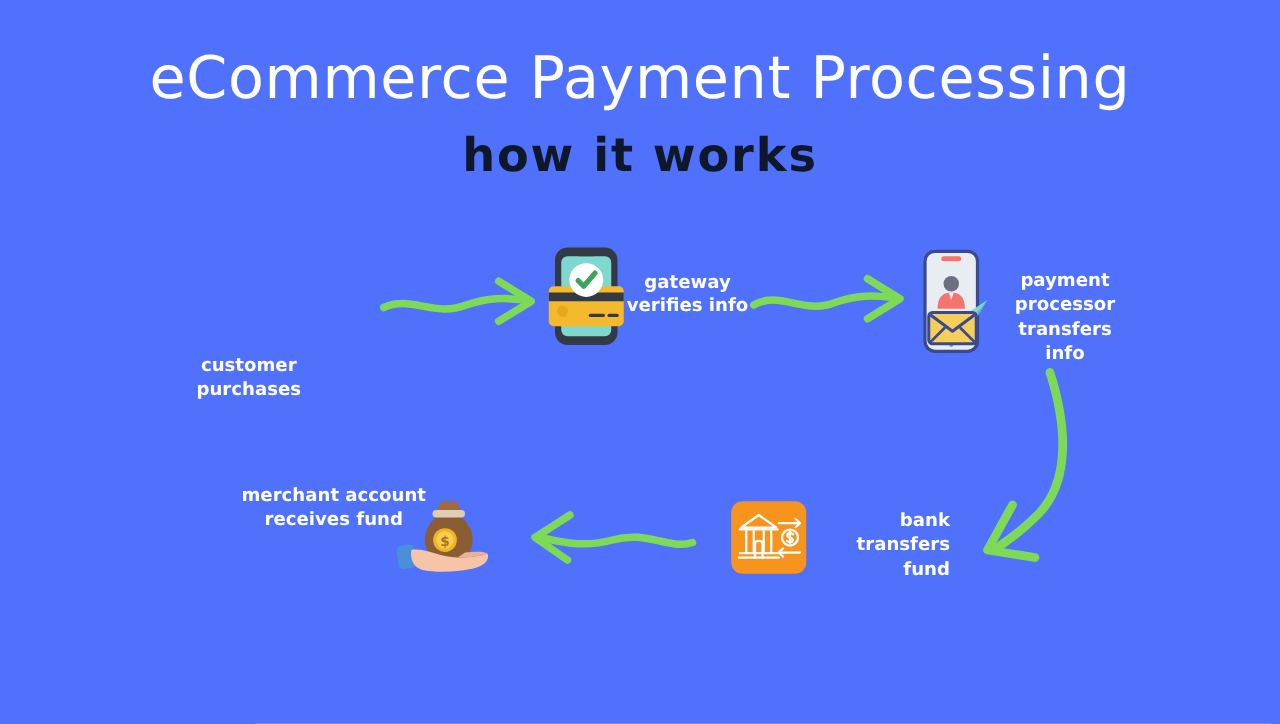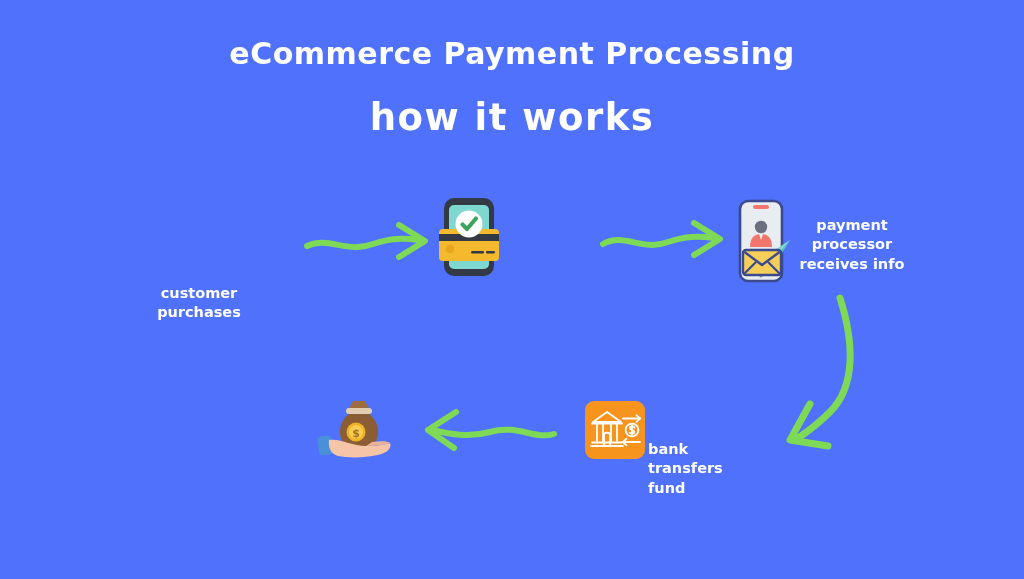--- a/index.html
+++ b/index.html
@@ -24,53 +24,53 @@
   
   .title-wrap {
     position: absolute;
     top: 38px;
     left: 0;
     width: 1024px;
     text-align: center;
   }
   .title-main {
     font-family: "DejaVu Sans", sans-serif;
-    font-size: 30px;
-    font-weight: 700;
+    font-size: 47px;
+    font-weight: 400;
     color: #ffffff;
     letter-spacing: 0.5px;
     line-height: 1.06;
     white-space: nowrap;
   }
   .title-sub {
     font-family: "DejaVu Sans", sans-serif;
     font-size: 37px;
     font-weight: 700;
-    color: #ffffff;
+    color: #0f172a;
     letter-spacing: 1.5px;
     line-height: 1.3;
-    margin-top: 24px;
+    margin-top: 13px;
     white-space: nowrap;
   }
 
   
   .step-label {
     position: absolute;
     color: #ffffff;
     font-family: "DejaVu Sans", sans-serif;
     font-size: 14.5px;
     font-weight: 700;
     line-height: 1.33;
     white-space: pre-line;
   }
 
   .lbl-customer   { left: 140px; top: 284px; width: 118px; text-align: center; }
   .lbl-gateway    { left: 500px; top: 217px; width: 100px; text-align: center; }
   .lbl-processor  { left: 798px; top: 216px; width: 108px; text-align: center; }
-  .lbl-bank       { left: 648px; top: 408px; width: 112px; text-align: left; margin-top: 32px; }
+  .lbl-bank       { left: 648px; top: 408px; width: 112px; text-align: right; }
   .lbl-merchant   { left: 192px; top: 388px; width: 150px; text-align: center; }
 
   
   .icon-box { position: absolute; }
   .ic-buy       { left: 193px; top: 208px; width: 96px;  height: 78px; }
   .ic-verify    { left: 438px; top: 196px; width: 62px;  height: 82px; }
   .ic-processor { left: 734px; top: 199px; width: 58px;  height: 84px; }
   .ic-bank      { left: 585px; top: 401px; width: 60px;  height: 58px; }
   .ic-money     { left: 318px; top: 396px; width: 76px;  height: 66px; }
 
@@ -112,20 +112,22 @@
       <rect x="1" y="33" width="60" height="32" rx="4" fill="#f5b92e"></rect>
       <rect x="1" y="38" width="60" height="7" fill="#333a45"></rect>
       <circle cx="12" cy="53" r="4.4" fill="#e8a71e"></circle>
       <rect x="33" y="55" width="13" height="2.6" rx="1.3" fill="#333a45"></rect>
       <rect x="48" y="55" width="9" height="2.6" rx="1.3" fill="#333a45"></rect>
 
       <circle cx="31" cy="28" r="13.5" fill="#ffffff"></circle>
       <path d="M24.5 28.5 L29 33 L38 22.5" fill="none" stroke="#3ea35c" stroke-width="4.2" stroke-linecap="round" stroke-linejoin="round"></path>
     </svg>
   </div>
+  <div class="step-label lbl-gateway">gateway
+verifies info</div>
 
   <div class="arrow ar-2">
     <svg viewBox="0 0 130 62" width="130" height="62">
       <path d="M3 32 C24 20 42 40 68 30 C86 24 98 24 114 26" fill="none" stroke="#7ed957" stroke-width="6" stroke-linecap="round"></path>
       <path d="M94 11 L120 27 L94 43" fill="none" stroke="#7ed957" stroke-width="6" stroke-linecap="round" stroke-linejoin="round"></path>
     </svg>
   </div>
 
   <div class="icon-box ic-processor">
     <svg viewBox="0 0 58 84" width="58" height="84">
@@ -140,21 +142,21 @@
       <path d="M56 41 L36 54 L43 56 L48 51 Z" fill="#7fd8d0"></path>
       <path d="M56 41 L45 59 L43 56 Z" fill="#62c4bc"></path>
 
       <rect x="9" y="51" width="38" height="25" rx="3" fill="#f5cf5a" stroke="#3b4a8c" stroke-width="2.4"></rect>
       <path d="M10.5 53 L28 66 L45.5 53" fill="none" stroke="#3b4a8c" stroke-width="2.4" stroke-linejoin="round"></path>
       <path d="M10.5 74.5 L22 63 M45.5 74.5 L34 63" fill="none" stroke="#3b4a8c" stroke-width="2.2"></path>
     </svg>
   </div>
   <div class="step-label lbl-processor">payment
 processor
-receives info</div>
+transfers info</div>
 
   <div class="arrow ar-3">
     <svg viewBox="0 0 124 172" width="124" height="172">
       <path d="M72 16 C86 60 88 104 62 130 C50 142 42 148 30 156" fill="none" stroke="#7ed957" stroke-width="7" stroke-linecap="round"></path>
       <path d="M42 122 L22 158 L60 164" fill="none" stroke="#7ed957" stroke-width="7" stroke-linecap="round" stroke-linejoin="round"></path>
     </svg>
   </div>
 
   <div class="icon-box ic-bank">
     <svg viewBox="0 0 60 58" width="60" height="58">
@@ -205,14 +207,16 @@
       <text x="38" y="41" font-family="DejaVu Sans, sans-serif" font-size="11" font-weight="700" fill="#a9741a" text-anchor="middle">$</text>
 
       <rect x="0" y="40" width="14" height="19" rx="4" fill="#4a90d9" transform="rotate(-8 7 49)"></rect>
 
       <path d="M11 44 C22 42 34 50 48 50 C58 50 66 49 72 47
                C74 51 70 57 60 59 C46 62 30 62 20 60
                C13 58 10 52 11 44 Z" fill="#f6c5a8"></path>
       <path d="M48 50 C58 50 66 49 72 47 C70 45 62 45 54 46" fill="#ecb295"></path>
     </svg>
   </div>
+  <div class="step-label lbl-merchant">merchant account
+receives fund</div>
 
 </div>
 
 </body></html>

